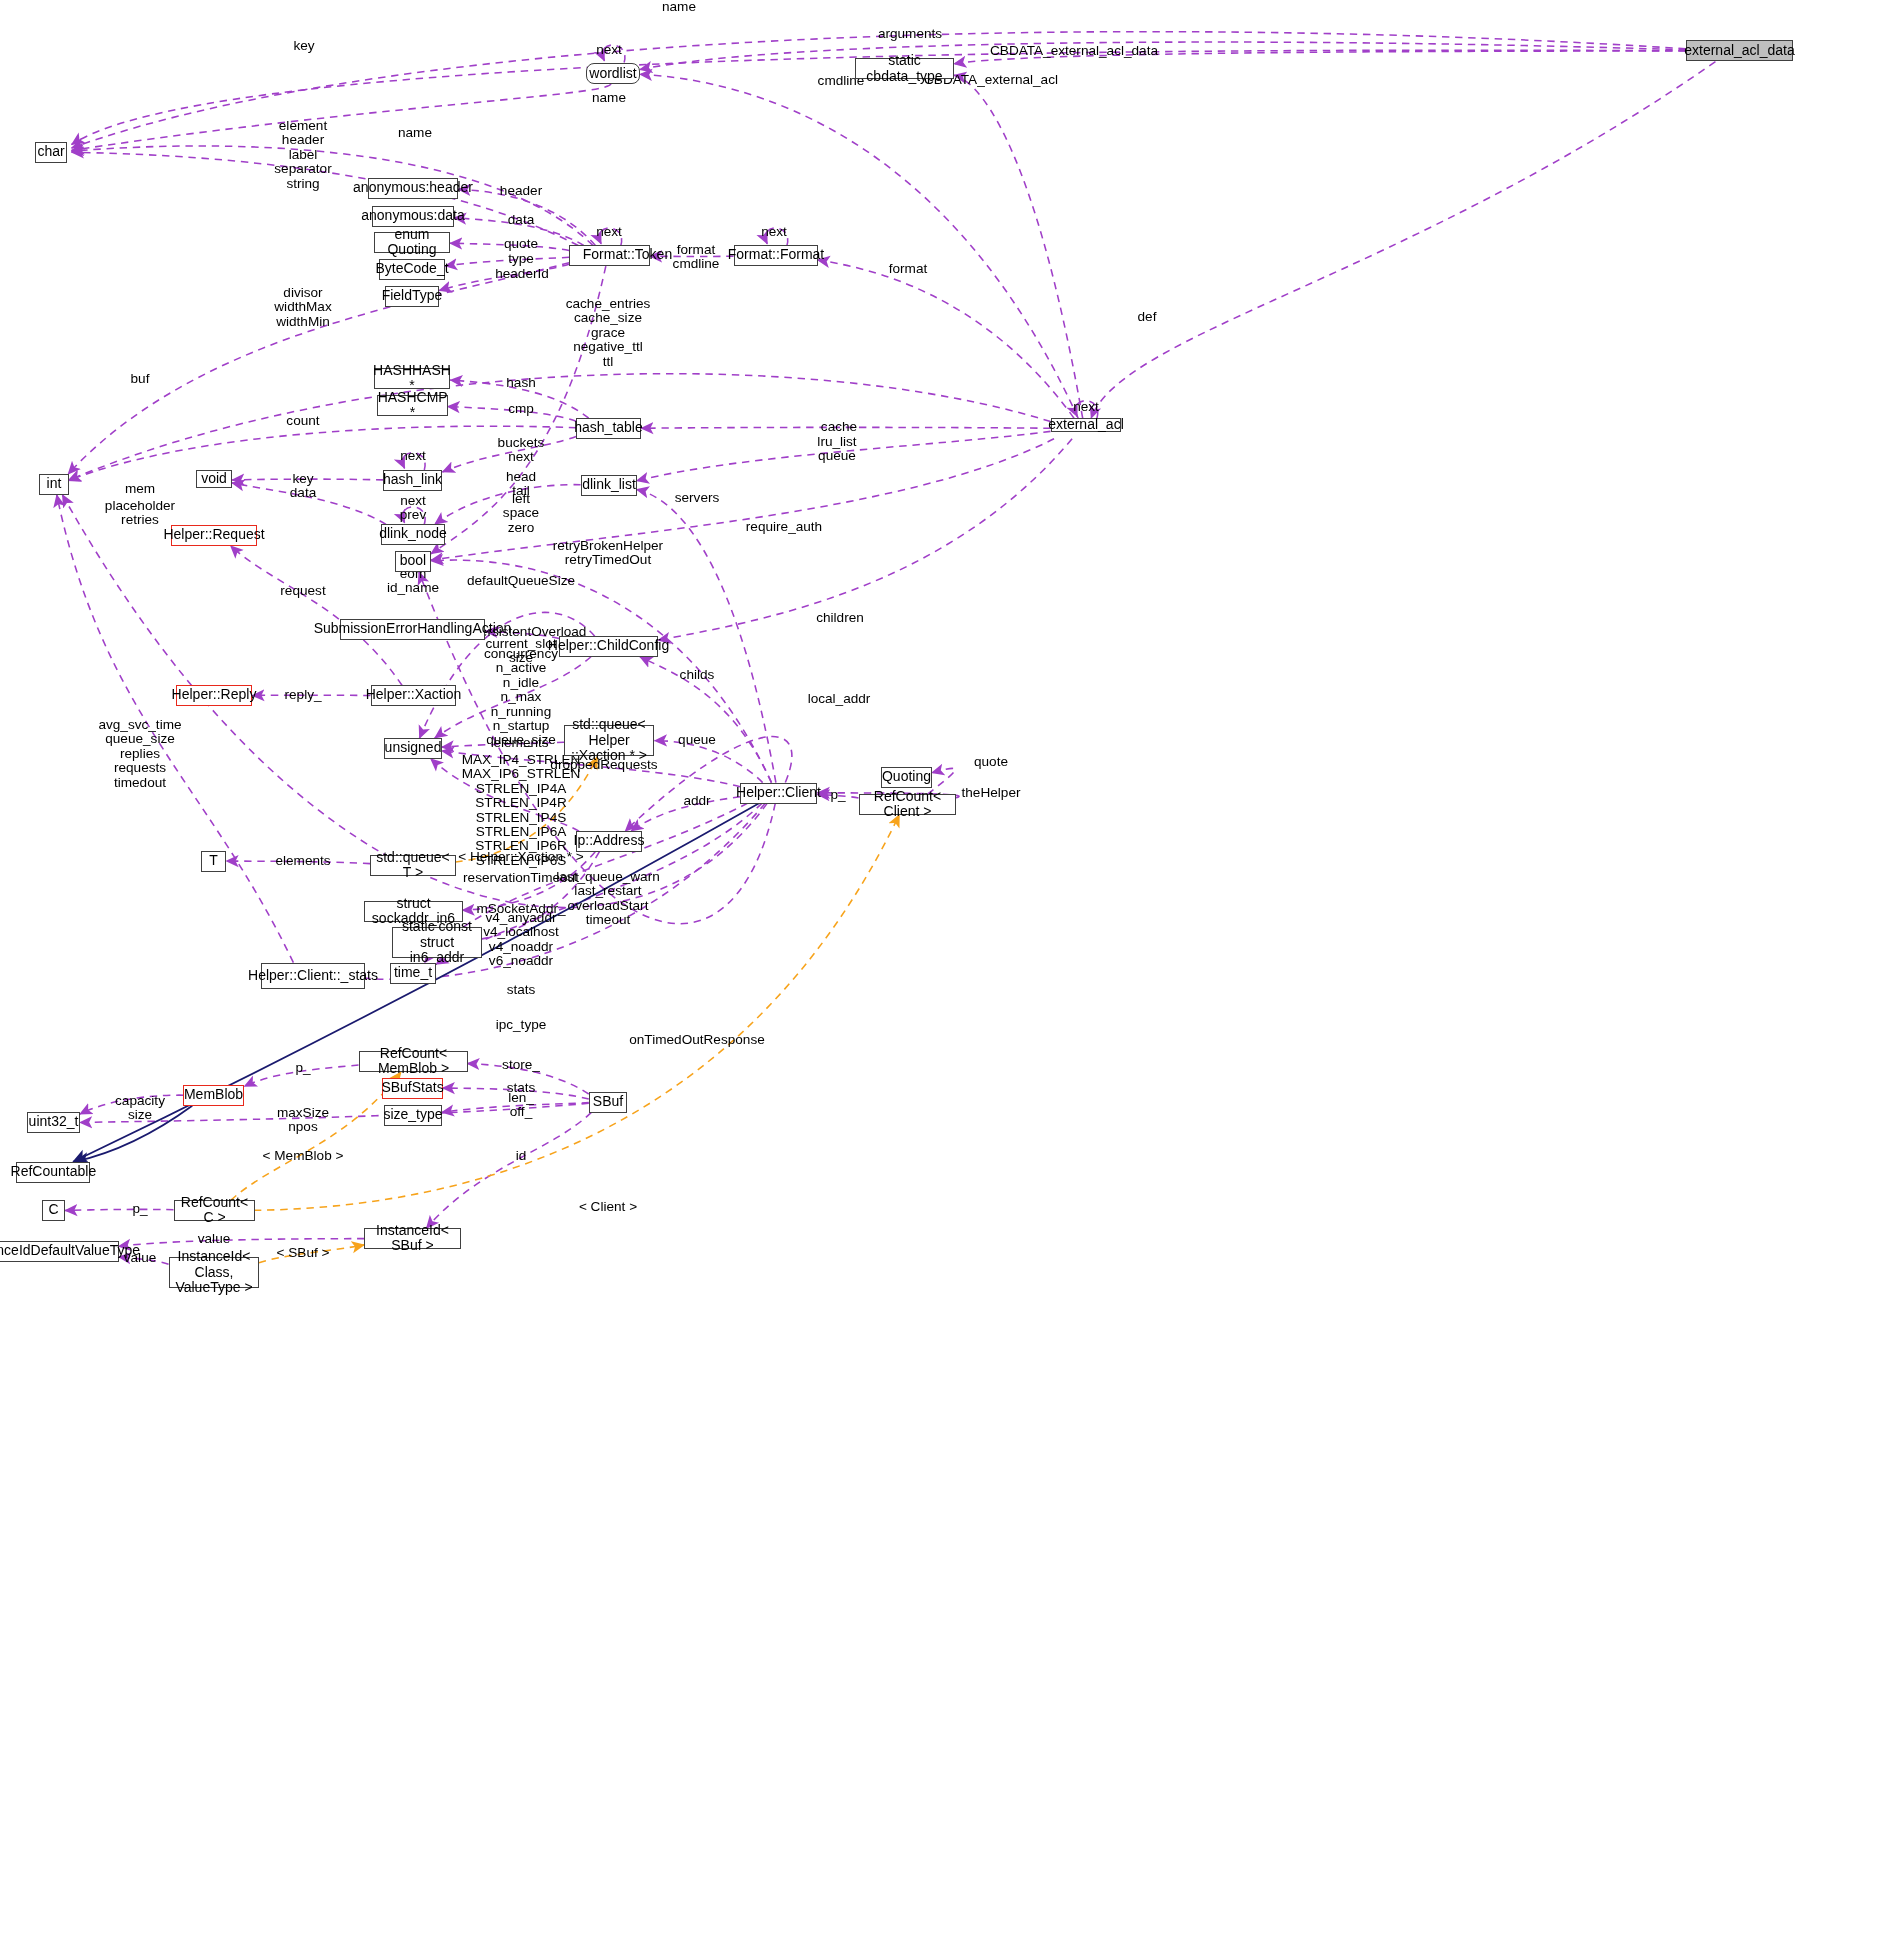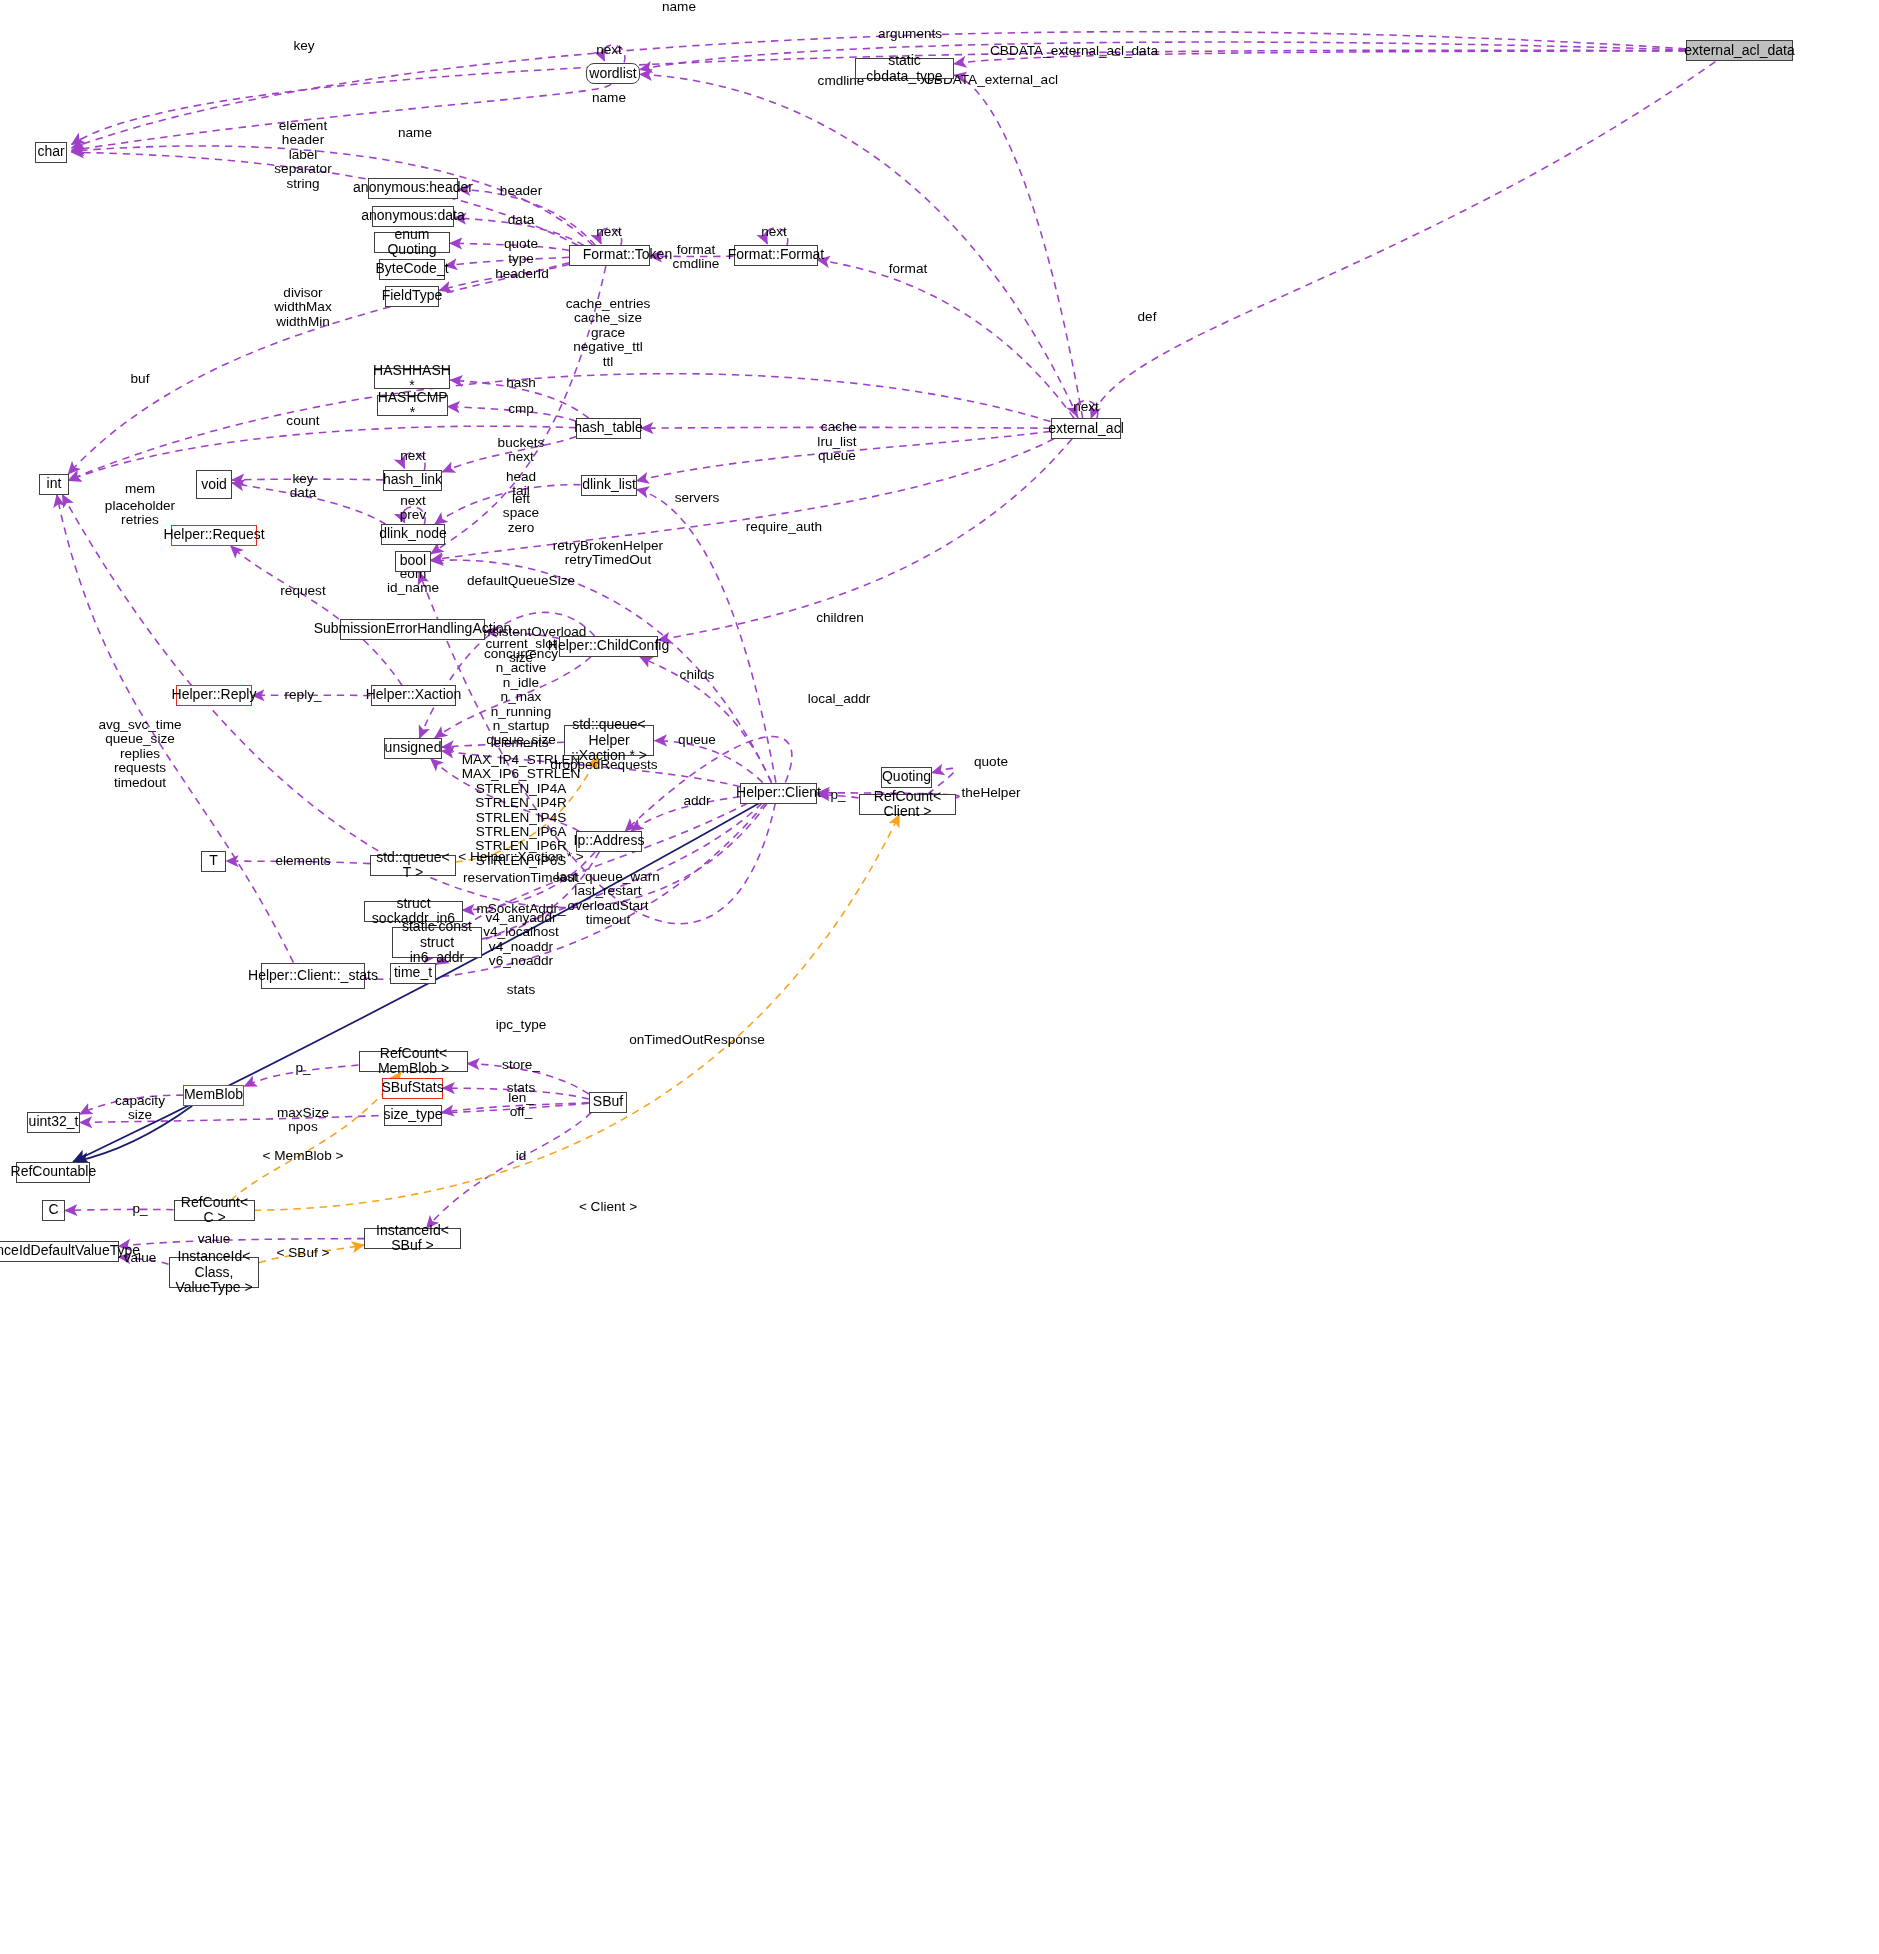--- a/index.html
+++ b/index.html
@@ -141,22 +141,22 @@
       <div class="node" style="left: 368px; top: 178px; width: 90px; height: 20.6px;">anonymous:header</div>
       <div class="node" style="left: 372px; top: 206px; width: 82px; height: 20.6px;">anonymous:data</div>
       <div class="node" style="left: 374px; top: 232px; width: 76px; height: 20.6px;">enum Quoting</div>
       <div class="node" style="left: 379px; top: 259px; width: 66px; height: 20.6px;">ByteCode_t</div>
       <div class="node" style="left: 385px; top: 286px; width: 54px; height: 20.6px;">FieldType</div>
       <div class="node" style="left: 569px; top: 245px; width: 81px; height: 20.6px; padding-left: 40px;">Format::Token</div>
       <div class="node" style="left: 734px; top: 245px; width: 84px; height: 20.6px;">Format::Format</div>
       <div class="node" style="left: 374px; top: 368px; width: 76px; height: 20.6px;">HASHHASH *</div>
       <div class="node" style="left: 377px; top: 395px; width: 71px; height: 20.6px;">HASHCMP *</div>
       <div class="node" style="left: 576px; top: 418px; width: 65px; height: 20.6px;">hash_table</div>
-      <div class="node" style="left: 1051px; top: 418px; width: 70px; height: 21px;">external_acl</div>
-      <div class="node" style="left: 196px; top: 470px; width: 36px; height: 29px;">void</div>
+      <div class="node" style="left: 1051px; top: 418px; width: 70px; height: 14px;">external_acl</div>
+      <div class="node" style="left: 196px; top: 470px; width: 36px; height: 18px;">void</div>
       <div class="node" style="left: 383px; top: 470px; width: 59px; height: 20.6px;">hash_link</div>
       <div class="node" style="left: 581px; top: 475px; width: 56px; height: 20.6px;">dlink_list</div>
       <div class="node" style="left: 39px; top: 474px; width: 30px; height: 20.6px;">int</div>
       <div class="node" style="left: 381px; top: 524px; width: 64px; height: 20.6px;">dlink_node</div>
       <div class="node red" style="left: 171px; top: 525px; width: 86px; height: 20.6px;">Helper::Request</div>
       <div class="node" style="left: 395px; top: 551px; width: 36px; height: 20.6px;">bool</div>
       <div class="node" style="left: 340px; top: 619px; width: 145px; height: 20.6px;">SubmissionErrorHandlingAction</div>
       <div class="node" style="left: 559px; top: 636px; width: 99px; height: 20.6px;">Helper::ChildConfig</div>
       <div class="node red" style="left: 176px; top: 685px; width: 76px; height: 20.6px;">Helper::Reply</div>
       <div class="node" style="left: 371px; top: 685px; width: 85px; height: 20.6px;">Helper::Xaction</div>

